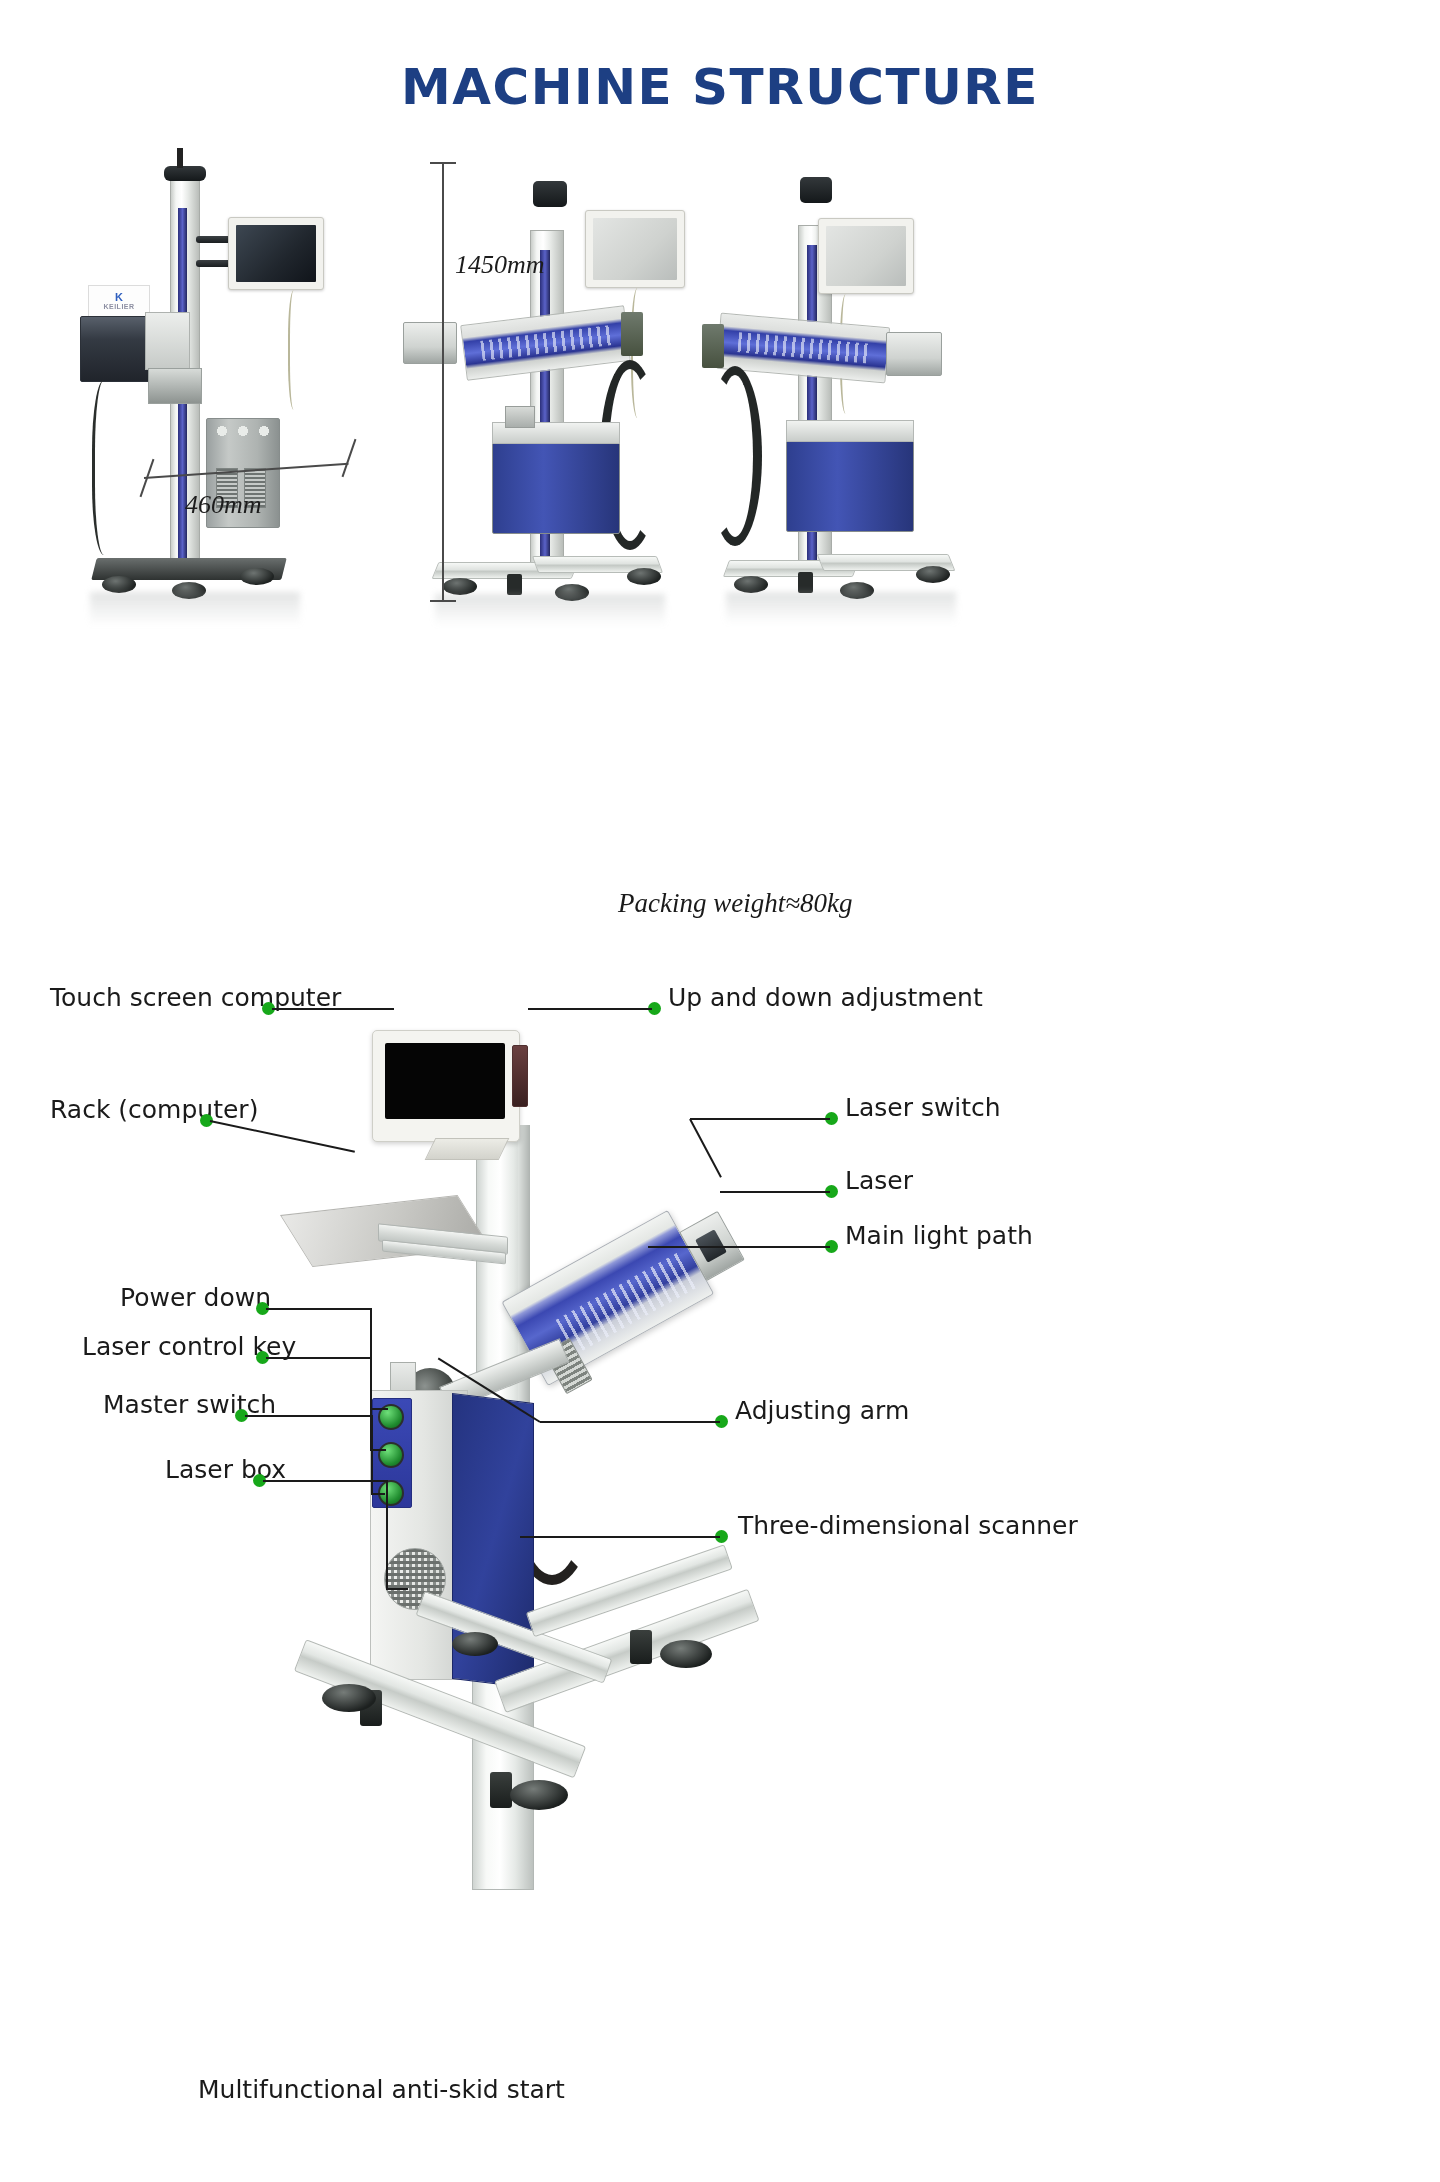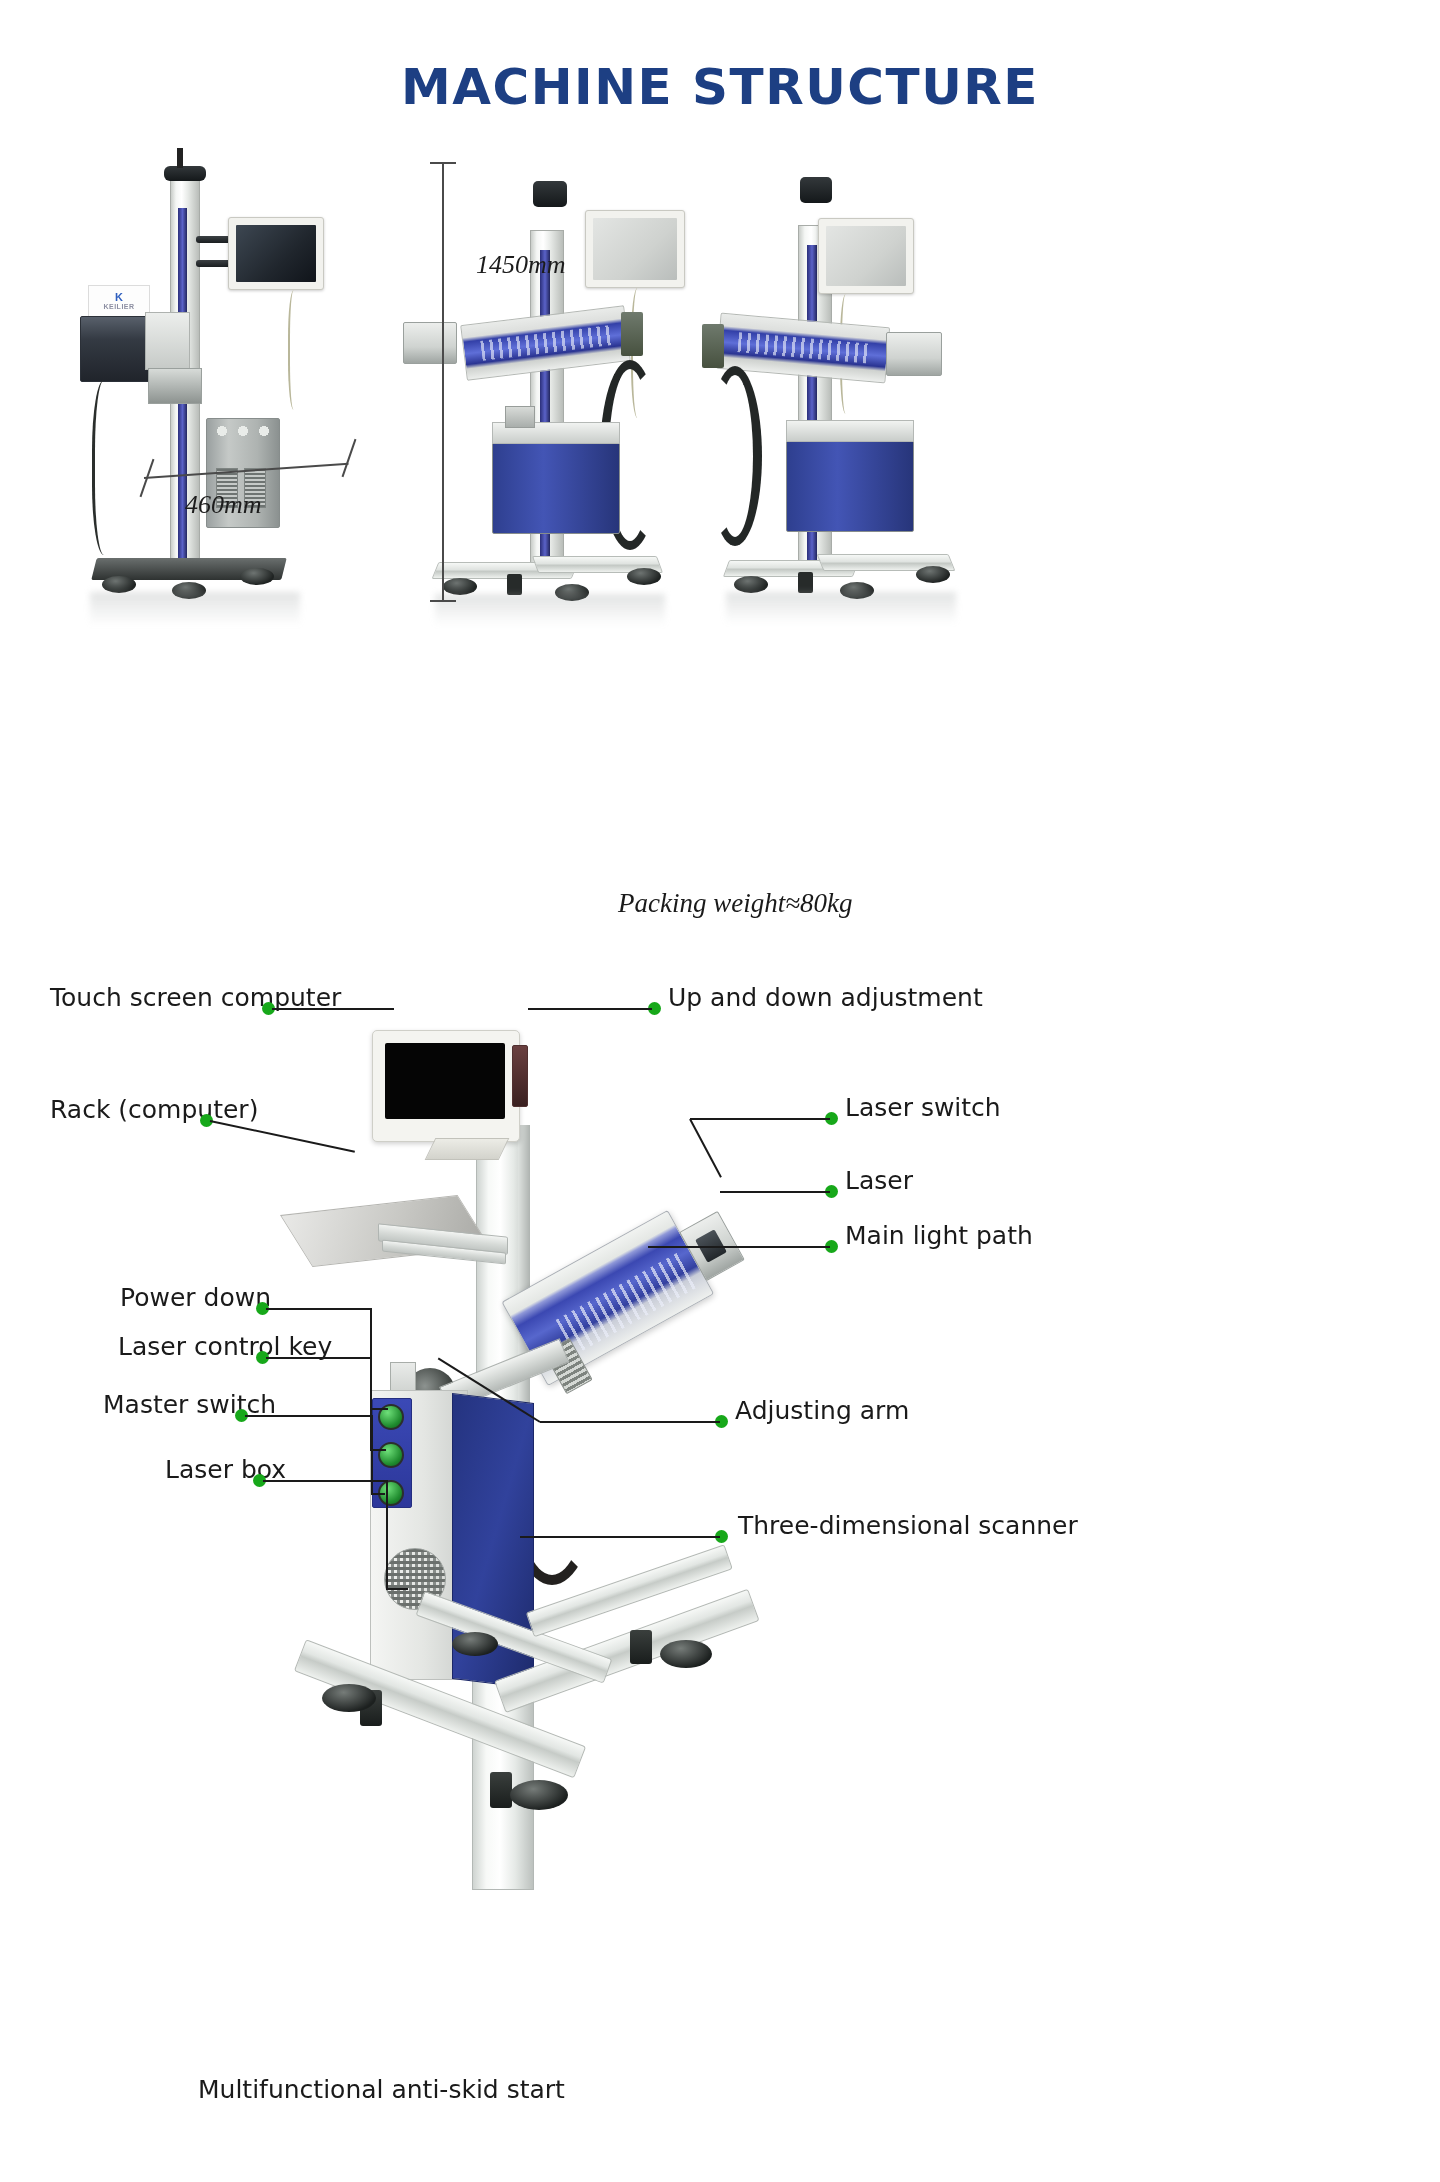--- a/index.html
+++ b/index.html
@@ -442,21 +442,21 @@
     <div class="foot" style="left:44px; top:386px; width:34px; height:17px;"></div>
     <div class="foot" style="left:150px; top:392px; width:34px; height:17px;"></div>
     <div class="foot" style="left:226px; top:376px; width:34px; height:17px;"></div>
     <div class="castor" style="left:108px; top:382px; width:15px; height:21px;"></div>
     <div class="reflection" style="left:36px; top:402px; width:230px; height:32px;"></div>
   </div>
 
   <div class="dim-cap" style="left:430px; top:-28px; width:26px;"></div>
   <div class="dim-line-v" style="left:442px; top:-28px; height:440px;"></div>
   <div class="dim-cap" style="left:430px; top:410px; width:26px;"></div>
-  <div class="dim-text" style="left:476px; top:60px;">1450mm</div>
+  <div class="dim-text" style="left:455px; top:60px;">1450mm</div>
 
   <div class="dim-line-d" style="left:144px; top:287px; width:205px; transform:rotate(-4deg); transform-origin:0 50%;"></div>
   <div class="dim-tick" style="left:146px; top:268px; height:40px; transform:rotate(19deg);"></div>
   <div class="dim-tick" style="left:348px; top:248px; height:40px; transform:rotate(19deg);"></div>
   <div class="dim-text" style="left:185px; top:300px;">460mm</div>
 </div>
 
 <div id="packing-weight">Packing weight≈80kg</div>
 
 <div id="diagram">
@@ -519,21 +519,21 @@
   <div class="callout" style="left:50px; top:105px;">Rack (computer)</div>
   <div class="dot" style="left:200px; top:124px;"></div>
   <div class="lead-diag" style="left:210px; top:130px; width:148px; transform:rotate(12deg);"></div>
 
   <div class="callout" style="left:120px; top:293px;">Power down</div>
   <div class="dot" style="left:256px; top:312px;"></div>
   <div class="lead" style="left:266px; top:318px; width:104px;"></div>
   <div class="lead-v" style="left:370px; top:318px; height:100px;"></div>
   <div class="lead" style="left:370px; top:418px; width:18px;"></div>
 
-  <div class="callout" style="left:82px; top:342px;margin-left:36px;">Laser control key</div>
+  <div class="callout" style="left:82px; top:342px;">Laser control key</div>
   <div class="dot" style="left:256px; top:361px;"></div>
   <div class="lead" style="left:266px; top:367px; width:106px;"></div>
   <div class="lead-v" style="left:370px; top:367px; height:92px;"></div>
   <div class="lead" style="left:370px; top:459px; width:16px;"></div>
 
   <div class="callout" style="left:103px; top:400px;">Master switch</div>
   <div class="dot" style="left:235px; top:419px;"></div>
   <div class="lead" style="left:245px; top:425px; width:128px;"></div>
   <div class="lead-v" style="left:371px; top:425px; height:78px;"></div>
   <div class="lead" style="left:371px; top:503px; width:14px;"></div>

